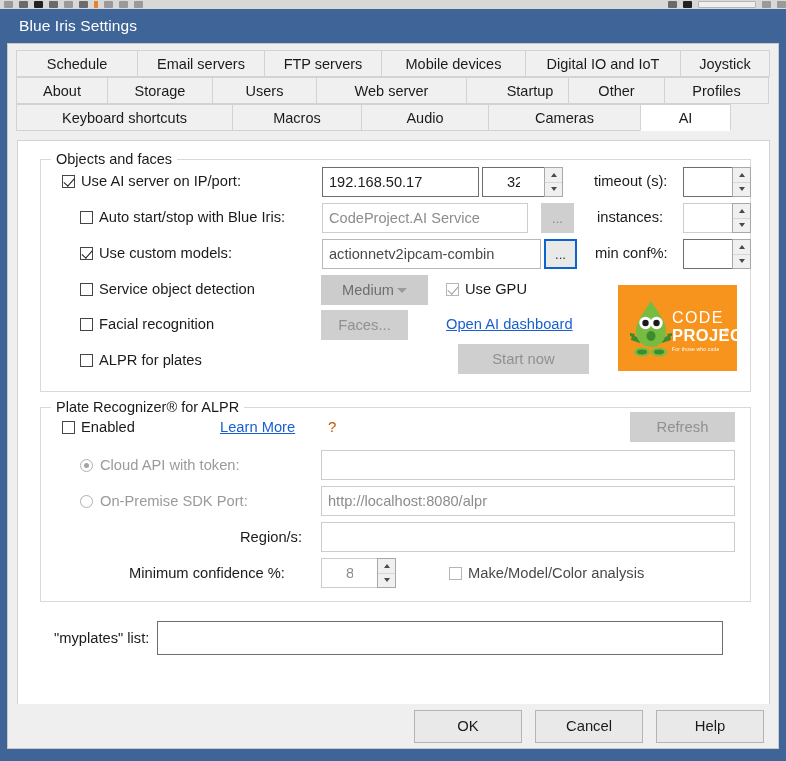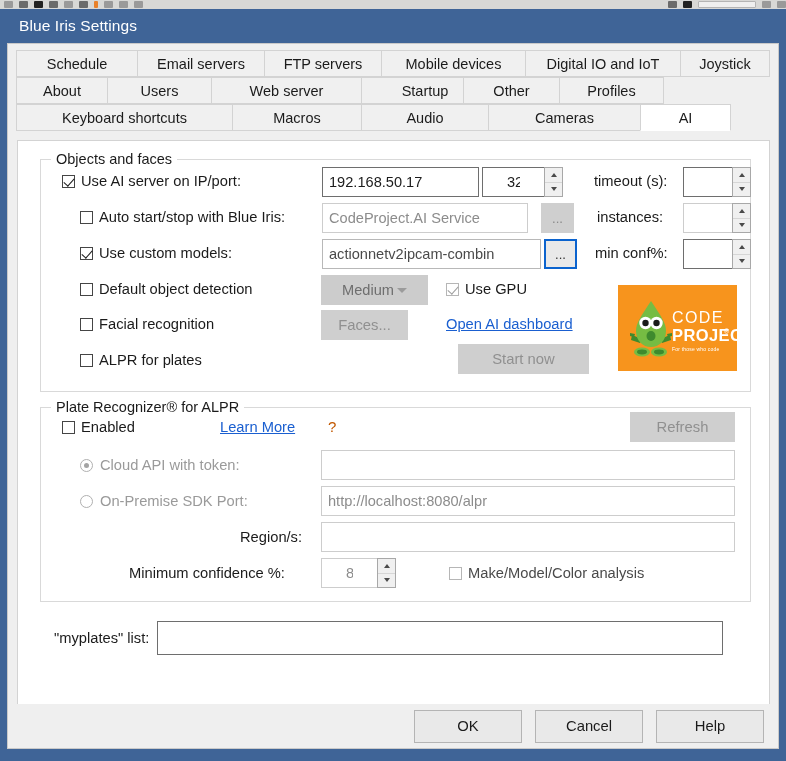--- a/index.html
+++ b/index.html
@@ -283,20 +283,21 @@
       <div class="tabrow" id="tabrow1">
           <div class="tab" style="width: 122px;">Schedule</div>
           <div class="tab" style="width: 128px;">Email servers</div>
           <div class="tab" style="width: 118px;">FTP servers</div>
           <div class="tab" style="width: 145px;">Mobile devices</div>
           <div class="tab" style="width: 156px;">Digital IO and IoT</div>
           <div class="tab" style="width: 90px;">Joystick</div>
         </div>
       <div class="tabrow" id="tabrow2">
           <div class="tab" style="width: 92px;">About</div>
+          <div class="tab" style="width: 106px;">Storage</div>
           <div class="tab" style="width: 105px;">Users</div>
           <div class="tab" style="width: 151px;">Web server</div>
           <div class="tab" style="width: 103px; padding-left: 31px;">Startup</div>
           <div class="tab" style="width: 97px;">Other</div>
           <div class="tab" style="width: 105px;">Profiles</div>
         </div>
       <div class="tabrow" id="tabrow3">
           <div class="tab" style="width: 217px;">Keyboard shortcuts</div>
           <div class="tab" style="width: 130px;">Macros</div>
           <div class="tab" style="width: 128px;">Audio</div>
@@ -380,21 +381,21 @@
             </div>
           <div>
               <span class="tri-dn"></span>
             </div>
         </div>
       </div>
 
       <div class="row" style="left:62px; top:140px;">
         <label class="cb">
           <span class="box"></span>
-          <span>Default object detection</span>
+          <span>Service object detection</span>
         </label>
       </div>
       <div class="combo" style="position:absolute; left:303px; top:134px;">
         <span>Medium</span>
         <span class="chev"></span>
       </div>
       <label class="cb dim" style="position:absolute; left:428px; top:140px;">
         <span class="box dim checked"></span>
         <span style="color:#1b1b1b;">Use GPU</span>
       </label>

